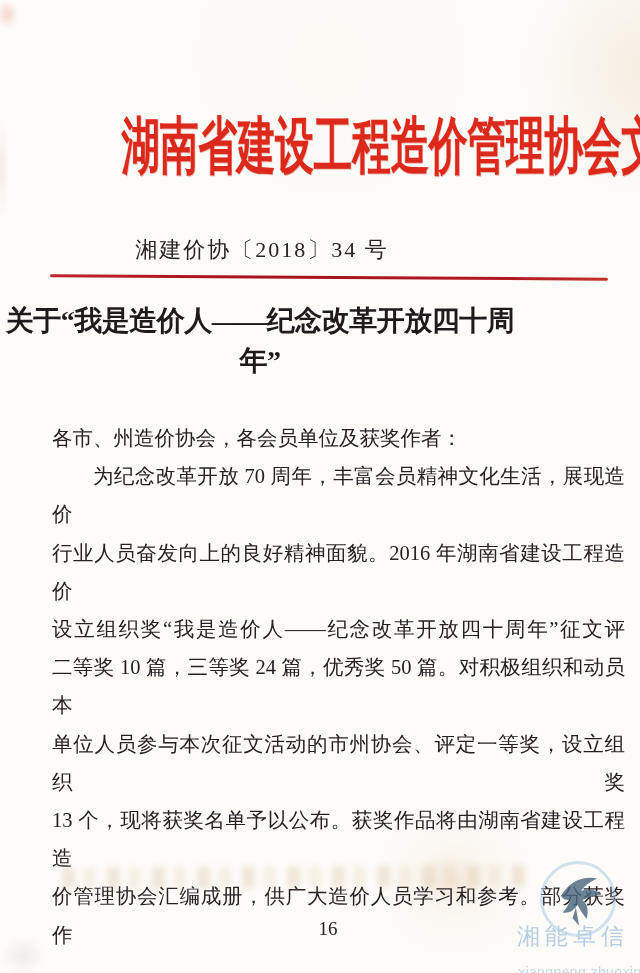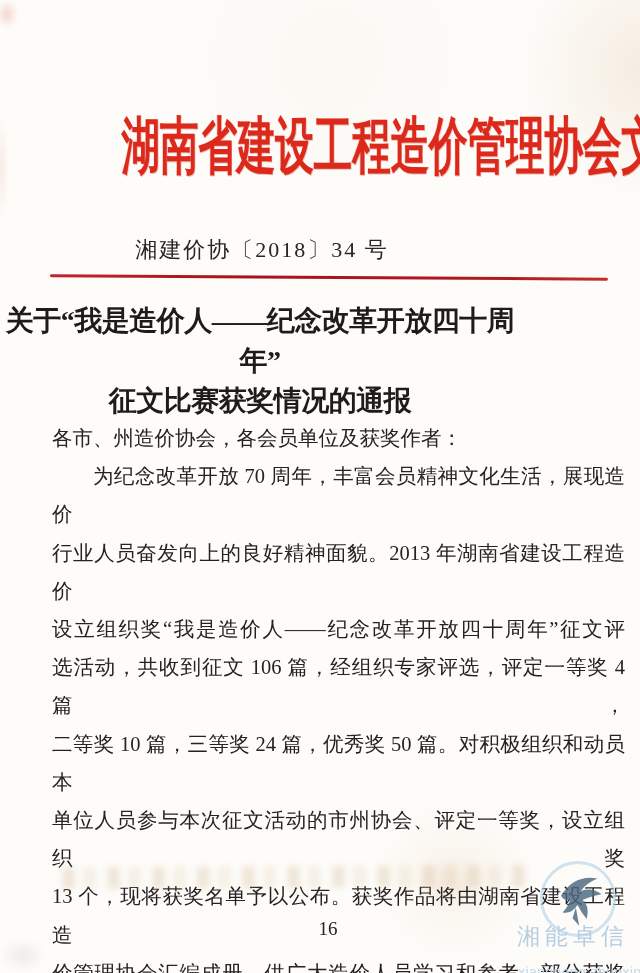--- a/index.html
+++ b/index.html
@@ -88,29 +88,27 @@
   <div class="smudge mid-bottom"></div>
 
   <div class="org-title">湖南省建设工程造价管理协会文件</div>
 
   <div class="doc-number">湘建价协〔2018〕34 号</div>
 
   <div class="red-line"></div>
 
   <div class="doc-title">
     <div>关于“我是造价人——纪念改革开放四十周年”</div>
-    <div>征文比赛获奖情况的通报</div>
   </div>
 
   <div class="body-block">
     <div class="salutation">各市、州造价协会，各会员单位及获奖作者：</div>
     <div class="body-line first">为纪念改革开放 70 周年，丰富会员精神文化生活，展现造价</div>
-    <div class="body-line">行业人员奋发向上的良好精神面貌。2013 年湖南省建设工程造价</div>
+    <div class="body-line">行业人员奋发向上的良好精神面貌。2016 年湖南省建设工程造价</div>
     <div class="body-line">设立组织奖“我是造价人——纪念改革开放四十周年”征文评</div>
-    <div class="body-line">选活动，共收到征文 106 篇，经组织专家评选，评定一等奖 4 篇，</div>
     <div class="body-line">二等奖 10 篇，三等奖 24 篇，优秀奖 50 篇。对积极组织和动员本</div>
     <div class="body-line">单位人员参与本次征文活动的市州协会、评定一等奖，设立组织奖</div>
     <div class="body-line">13 个，现将获奖名单予以公布。获奖作品将由湖南省建设工程造</div>
     <div class="body-line">价管理协会汇编成册，供广大造价人员学习和参考。部分获奖作</div>
 
   </div>
 
   <div class="ghost-strip"></div>
 
   <div class="page-number">16</div>

